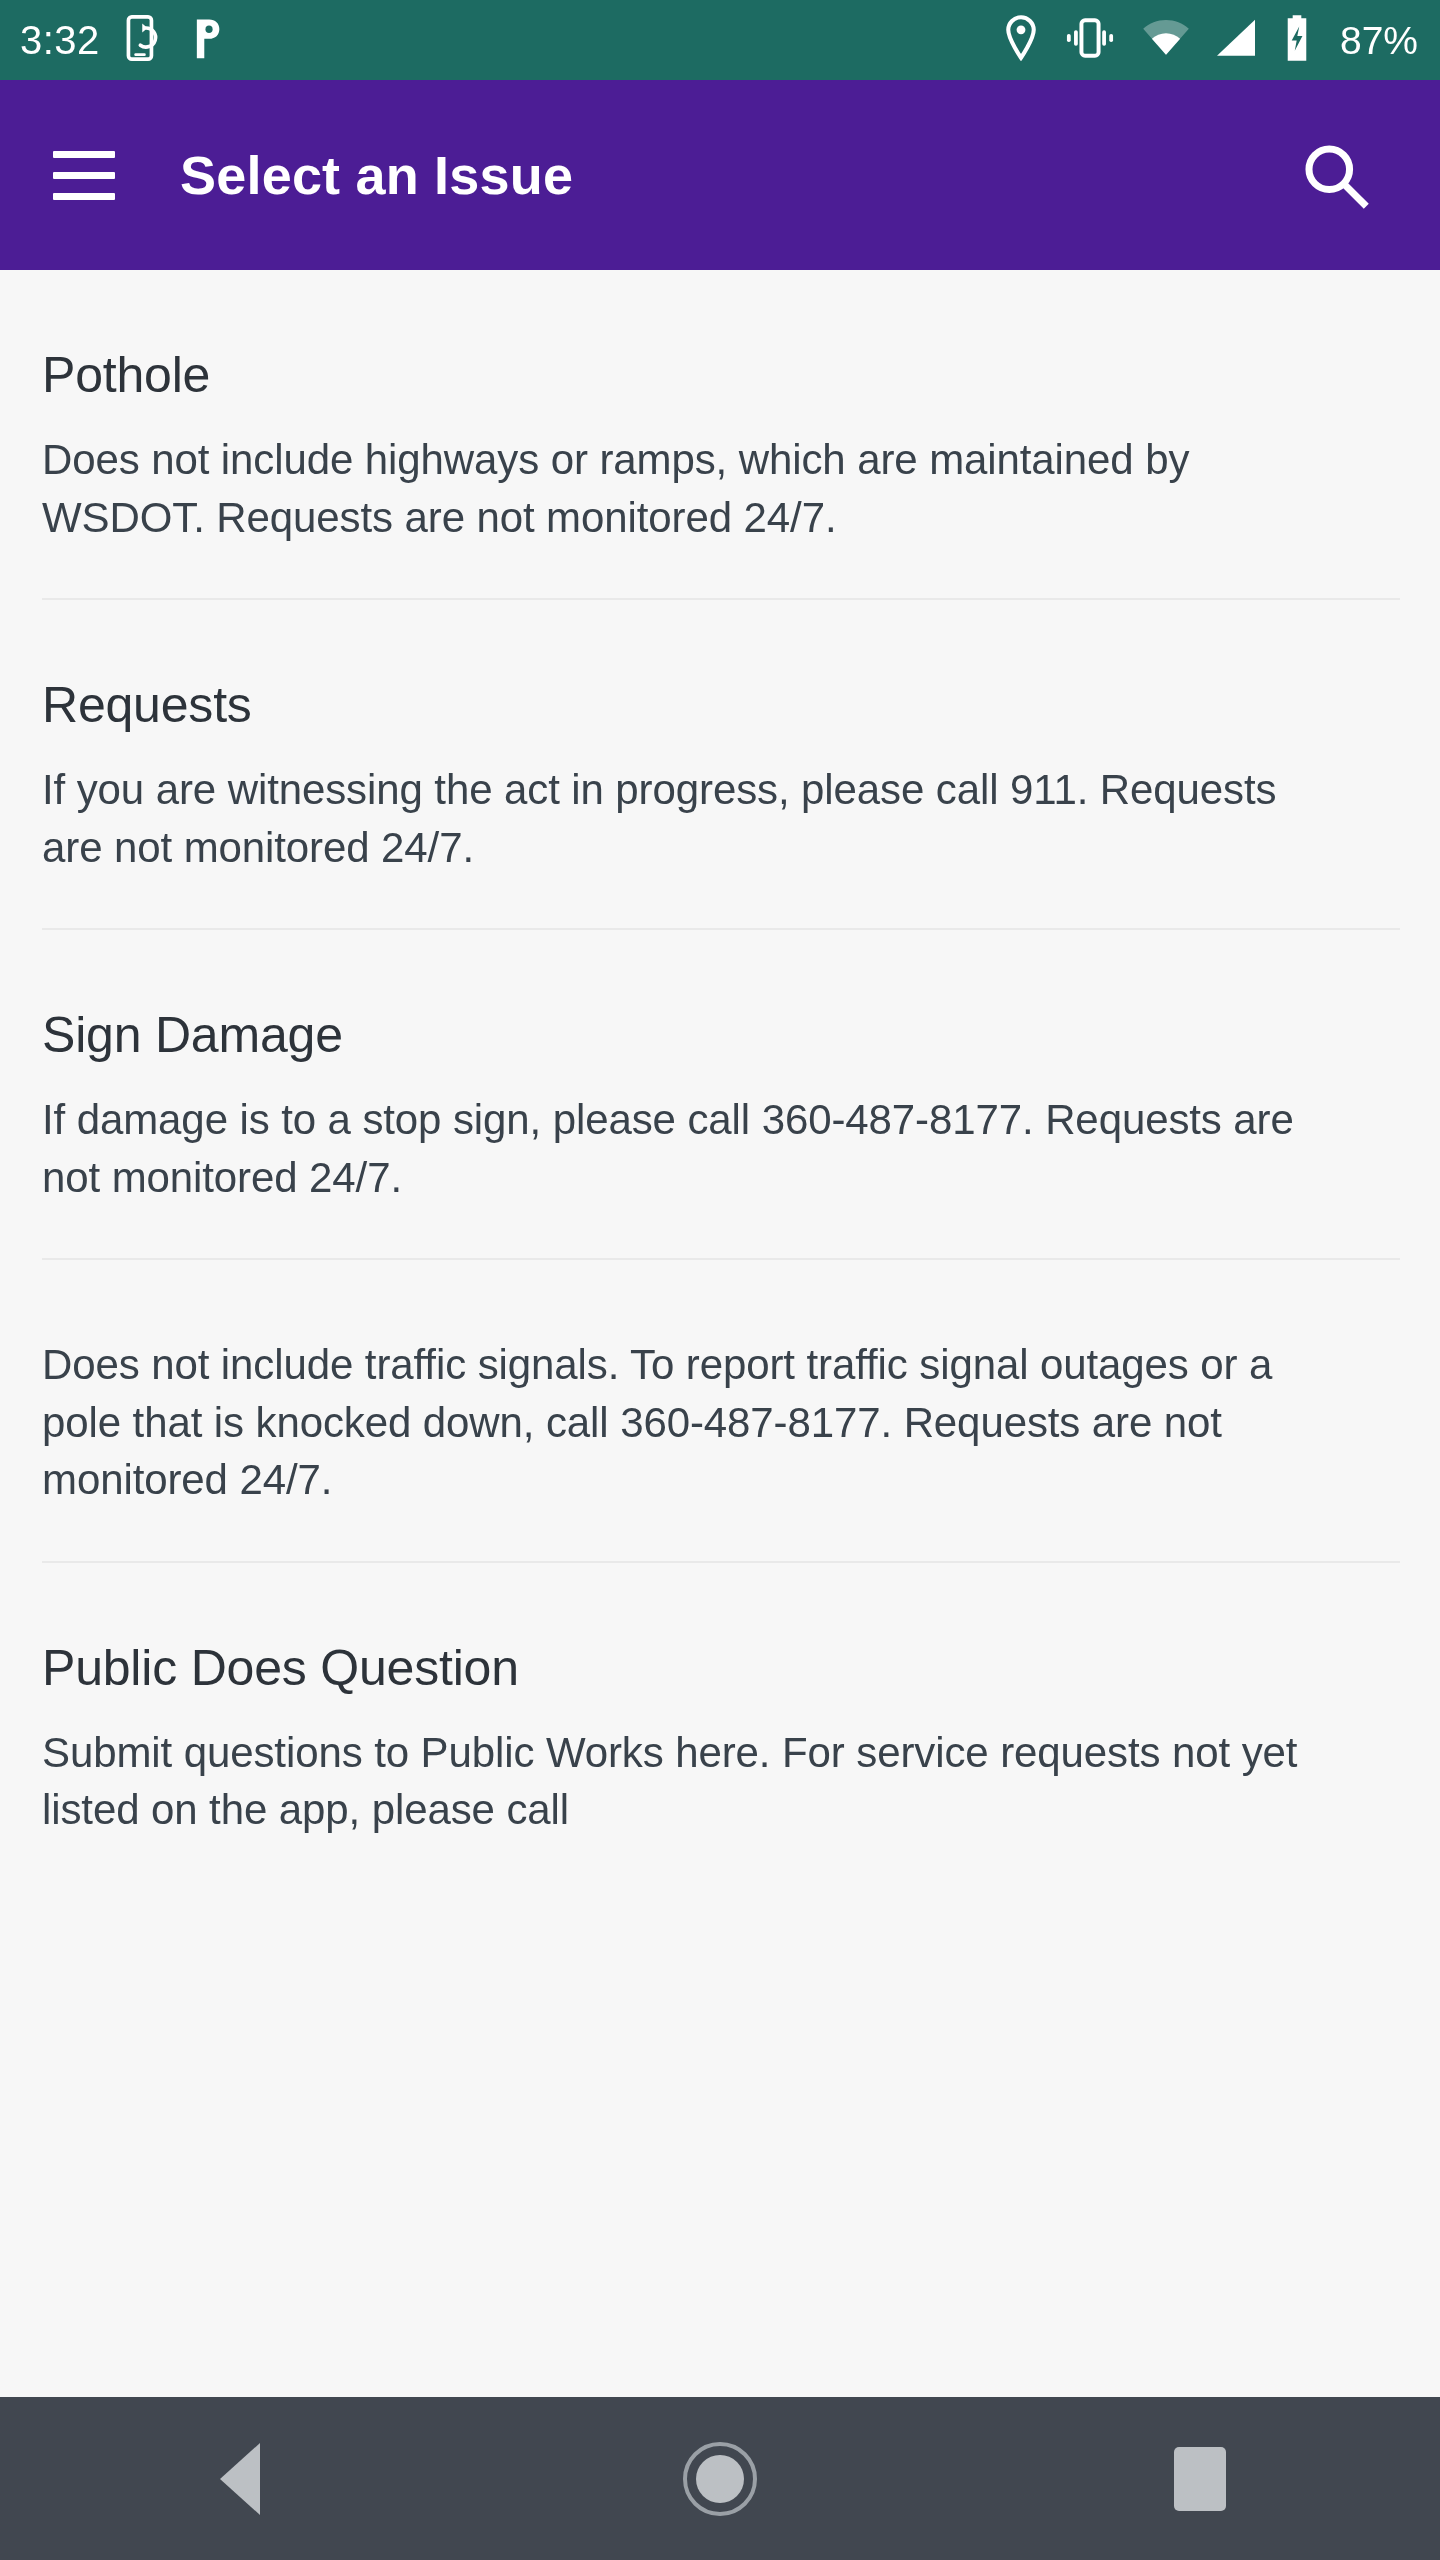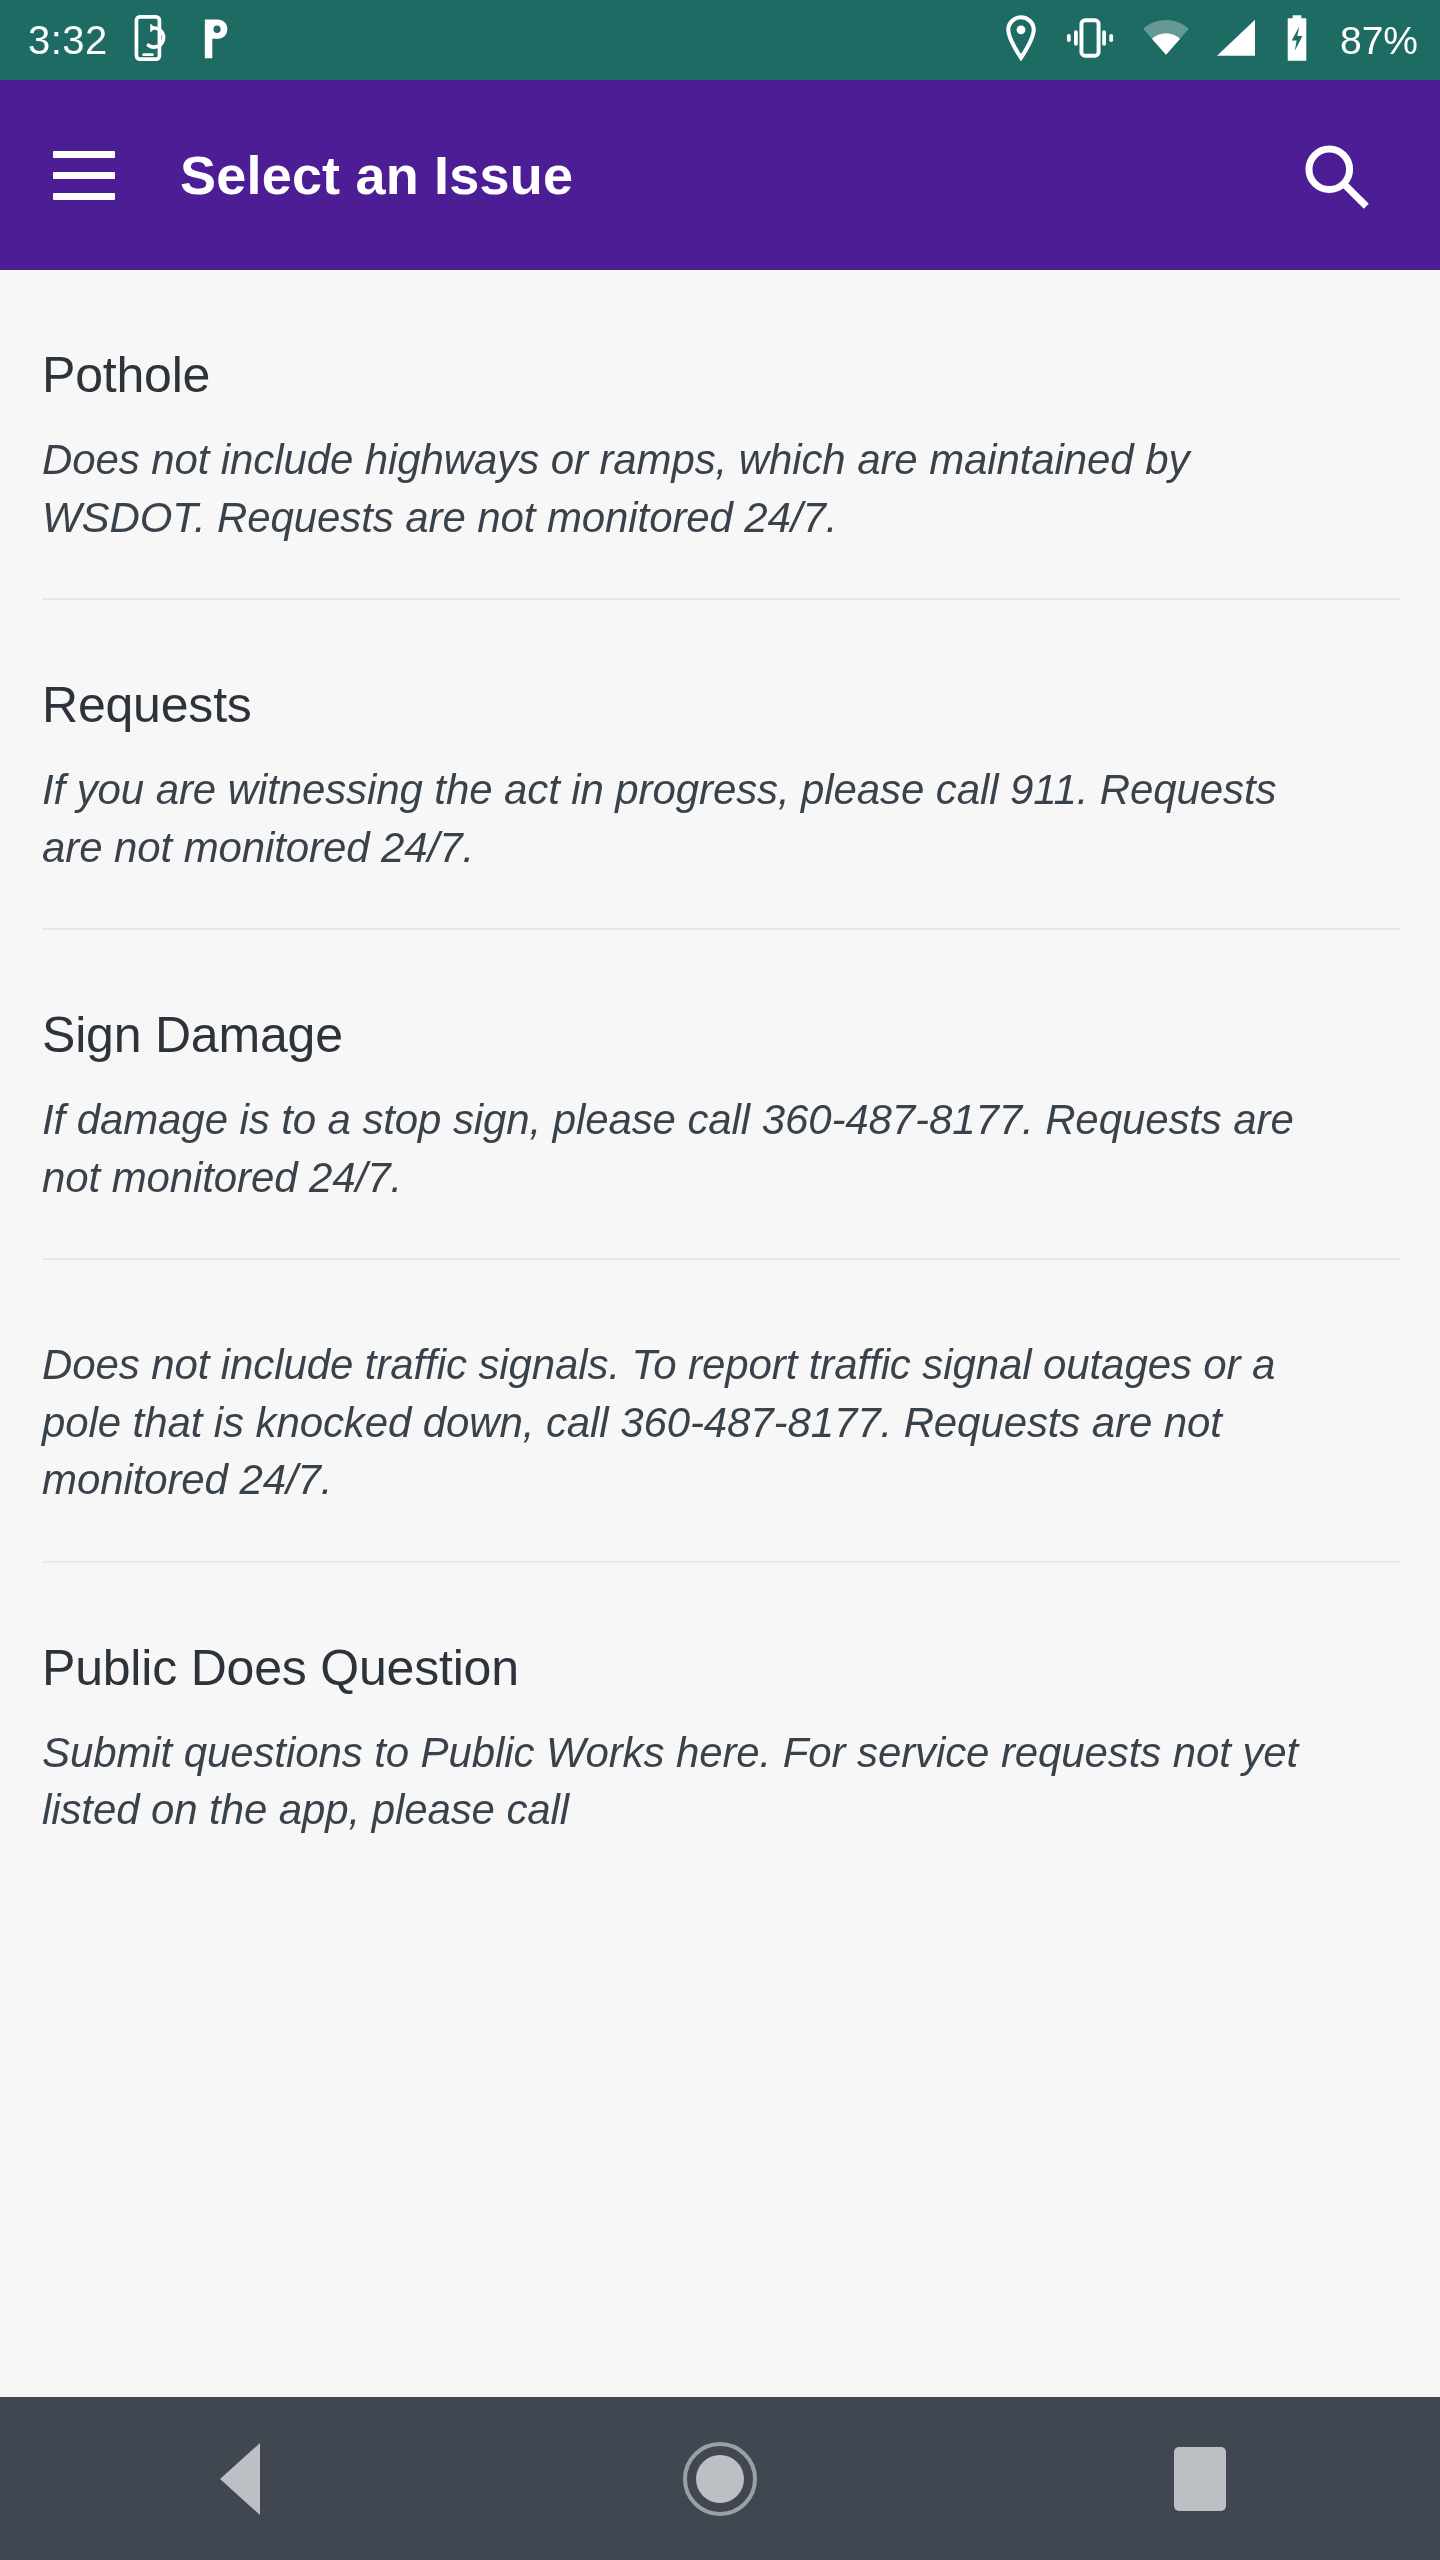--- a/index.html
+++ b/index.html
@@ -9,21 +9,21 @@
     background:#f7f7f7;
     overflow:hidden;
     position:relative;
   }
 
   
   #status-bar {
     position:absolute; left:0; top:0; width:1440px; height:80px;
     background:#1d6b62;
     display:flex; align-items:center;
-    padding:0 22px 0 28px;
+    padding:0 22px 0 20px;
   }
   #status-left { display:flex; align-items:center; gap:26px; }
   #status-clock {
     color:#ffffff; font-size:40px; font-weight:400; letter-spacing:0.5px;
     line-height:1;
   }
   #status-right {
     margin-left:auto; display:flex; align-items:center; gap:24px;
   }
   #battery-pct {
@@ -65,21 +65,20 @@
   .issue-item { padding:76px 48px 0 42px; position:relative; }
   .issue-title {
     font-size:50px; font-weight:400; color:#2d333a;
     line-height:1.18; letter-spacing:-0.2px;
     margin-bottom:26px;
   }
   .issue-desc {
     font-size:42px; font-weight:400; color:#39424b;
     line-height:1.37; letter-spacing:-0.1px;
     max-width:1290px;
-    font-style:italic;
   }
   .issue-divider {
     margin:52px 0 0 0;
     height:2px; background:#e9e9e9;
     margin-left:0; margin-right:-8px;
   }
 
   
   #nav-bar {
     position:absolute; left:0; bottom:0; width:1440px; height:163px;

